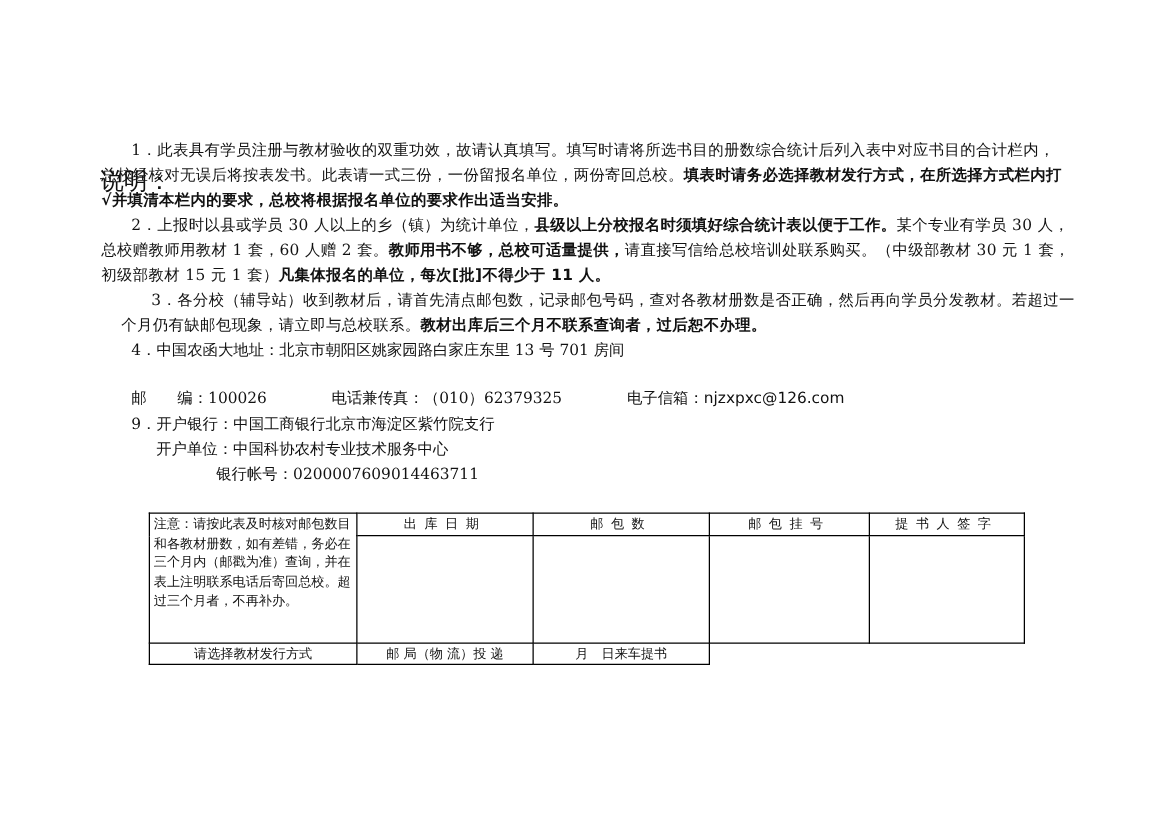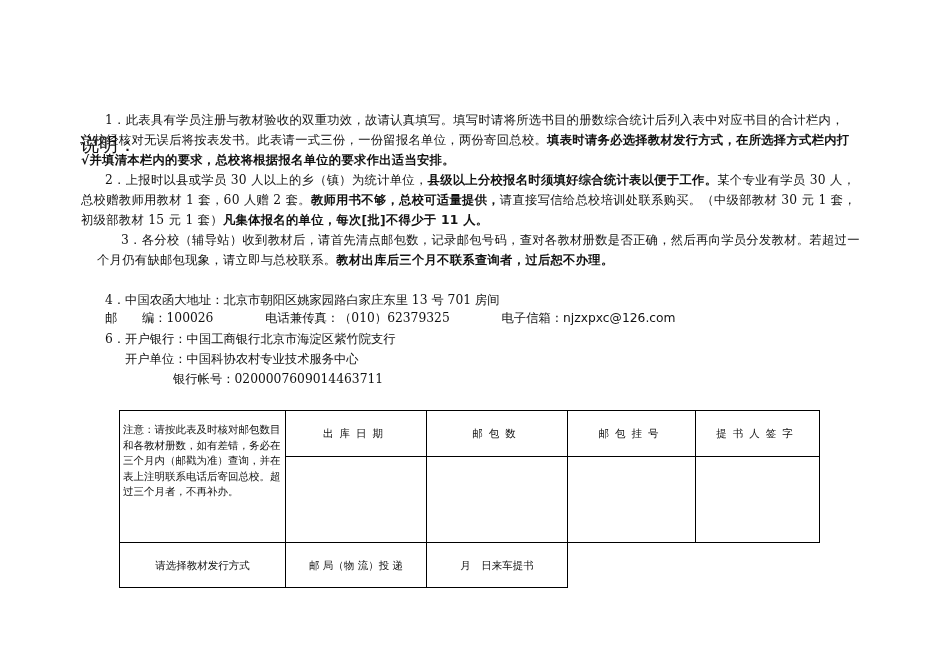--- a/index.html
+++ b/index.html
@@ -5,47 +5,47 @@
   html, body { margin:0; padding:0; background:#ffffff; }
   body { width:936px; height:662px; position:relative; overflow:hidden;
          font-family:"DejaVu Serif", "Liberation Serif", serif; color:#111; }
   .title { position:absolute; left:80px; top:84px; font-family:"DejaVu Sans","Liberation Sans",sans-serif;
            font-size:19px; font-weight:normal;margin-top:48px; }
   .para { position:absolute; left:81px; width:775px; font-size:12.3px; line-height:20px; letter-spacing:0.3px; }
   .b { font-family:"DejaVu Sans","Liberation Sans",sans-serif; font-weight:bold; font-size:12.3px; }
   .line { position:absolute; font-size:12.3px; line-height:20px; white-space:nowrap; }
   table.form { position:absolute; left:119px; top:410px; border-collapse:collapse;
                font-family:"DejaVu Sans","Liberation Sans",sans-serif; font-size:10.5px; }
-  table.form td { border:1px solid #000; padding:14px 3px; vertical-align:top; }
+  table.form td { border:1px solid #000; padding:0 3px; vertical-align:top; }
   .hdr { text-align:center; height:17px; line-height:17px; letter-spacing:6px; }
-  .note { line-height:15.6px; width:159px; padding:11px 3px !important; }
+  .note { line-height:15.6px; width:159px; padding:1px 3px !important; }
   .c { text-align:center; height:16px; line-height:16px; }
   .noborder { border:none !important; }
 </style>
 </head>
 <body>
 
 <div class="title">说明：</div>
 
 <div class="para" style="top:110px; text-indent:24px;"><span>1．此表具有学员注册与教材验收的双重功效，故请认真填写。填写时请将所选书目的册数综合统计后列入表中对应书目的合计栏内，总校经核对无误后将按表发书。此表请一式三份，一份留报名单位，两份寄回总校。</span><span class="b">填表时请务必选择教材发行方式，在所选择方式栏内打√并填清本栏内的要求，总校将根据报名单位的要求作出适当安排。</span></div>
 
 <div class="para" style="top:170px; text-indent:24px;"><span>2．上报时以县或学员 30 人以上的乡（镇）为统计单位，</span><span class="b">县级以上分校报名时须填好综合统计表以便于工作。</span><span>某个专业有学员 30 人，总校赠教师用教材 1 套，60 人赠 2 套。</span><span class="b">教师用书不够，总校可适量提供，</span><span>请直接写信给总校培训处联系购买。（中级部教材 30 元 1 套，初级部教材 15 元 1 套）</span><span class="b">凡集体报名的单位，每次[批]不得少于 11 人。</span></div>
 
 <div class="para" style="top:230px; text-indent:24px;margin-left:16px;"><span>3．各分校（辅导站）收到教材后，请首先清点邮包数，记录邮包号码，查对各教材册数是否正确，然后再向学员分发教材。若超过一个月仍有缺邮包现象，请立即与总校联系。</span><span class="b">教材出库后三个月不联系查询者，过后恕不办理。</span></div>
 
-<div class="line" style="left:105px; top:270px;margin-top:20px;">4．中国农函大地址：北京市朝阳区姚家园路白家庄东里 13 号 701 房间</div>
+<div class="line" style="left:105px; top:270px;">4．中国农函大地址：北京市朝阳区姚家园路白家庄东里 13 号 701 房间</div>
 <div class="line" style="left:105px; top:308px;">
   <span>邮　　编：</span><span>100026</span>
   <span style="display:inline-block; width:44px;"></span>
   <span>电话兼传真：</span><span>（010）62379325</span>
   <span style="display:inline-block; width:44px;"></span>
   <span>电子信箱：</span><span style="font-family:'DejaVu Sans','Liberation Sans',sans-serif;">njzxpxc@126.com</span>
 </div>
 
-<div class="line" style="left:105px; top:329px;">6．开户银行：中国工商银行北京市海淀区紫竹院支行</div>
+<div class="line" style="left:105px; top:329px;">9．开户银行：中国工商银行北京市海淀区紫竹院支行</div>
 <div class="line" style="left:125px; top:349px;">开户单位：中国科协农村专业技术服务中心</div>
 <div class="line" style="left:125px; top:369px;margin-left:48px;">银行帐号：0200007609014463711</div>
 
 <table class="form">
   <tbody>
       <tr>
     <td class="note" rowspan="2">注意：请按此表及时核对邮包数目和各教材册数，如有差错，务必在三个月内（邮戳为准）查询，并在表上注明联系电话后寄回总校。超过三个月者，不再补办。</td>
     <td class="hdr" style="width:134px;">出库日期</td>
     <td class="hdr" style="width:134px;">邮包数</td>
     <td class="hdr" style="width:121px;">邮包挂号</td>

